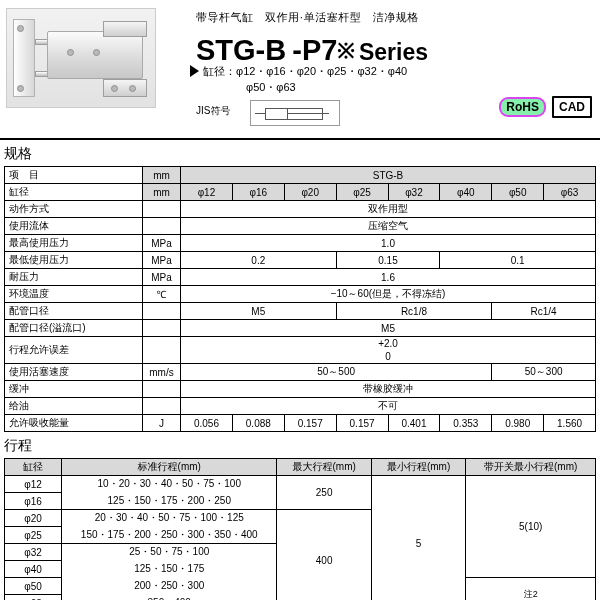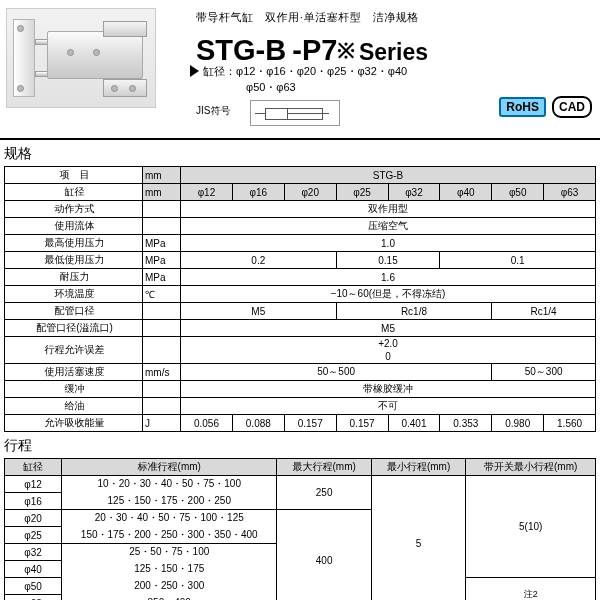--- a/index.html
+++ b/index.html
@@ -112,31 +112,31 @@
     background: #555;
   }
   .badges {
     position: absolute;
     right: 8px; top: 96px;
     display: flex;
     gap: 6px;
     align-items: center;
   }
   .badge-rohs {
-    border: 2px solid #0369a1;
-    border-radius: 3px;
+    border: 2px solid #d946ef;
+    border-radius: 9px;
     font-weight: bold;
     font-size: 12px;
     padding: 2px 5px;
     line-height: 1;
-    background: #7dd3fc;
+    background: #86efac;
   }
   .badge-cad {
     border: 2px solid #000;
-    border-radius: 9px;
+    border-radius: 1px;
     font-weight: bold;
     font-size: 12px;
     padding: 3px 5px;
     line-height: 1;
     background: #fff;
   }
 
   
   .sect-title {
     font-size: 14px;
@@ -156,22 +156,22 @@
     font-size: 10px;
     text-align: center;
     padding: 1px 2px;
     height: 15px;
     font-weight: normal;
     white-space: nowrap;
     overflow: hidden;
   }
   .hdr { background: #d9d9d9; }
   .lbl { text-align: left; padding-left: 4px; background: #ffffff; }
-  .unit { text-align: left; margin-left: 20px; }
-  .spec-table td.lbl { width: 138px; text-align: center; }
+  .unit { text-align: center; margin-left: 20px; }
+  .spec-table td.lbl { width: 138px; }
   .spec-table td.unit { width: 38px; }
 
   .stroke-table td { height: 17px; }
   .stroke-table .hdr { background: #d9d9d9; font-weight: normal; }
 
   .note-ref { font-size: 9px; }
 </style>
 </head>
 <body>
 

